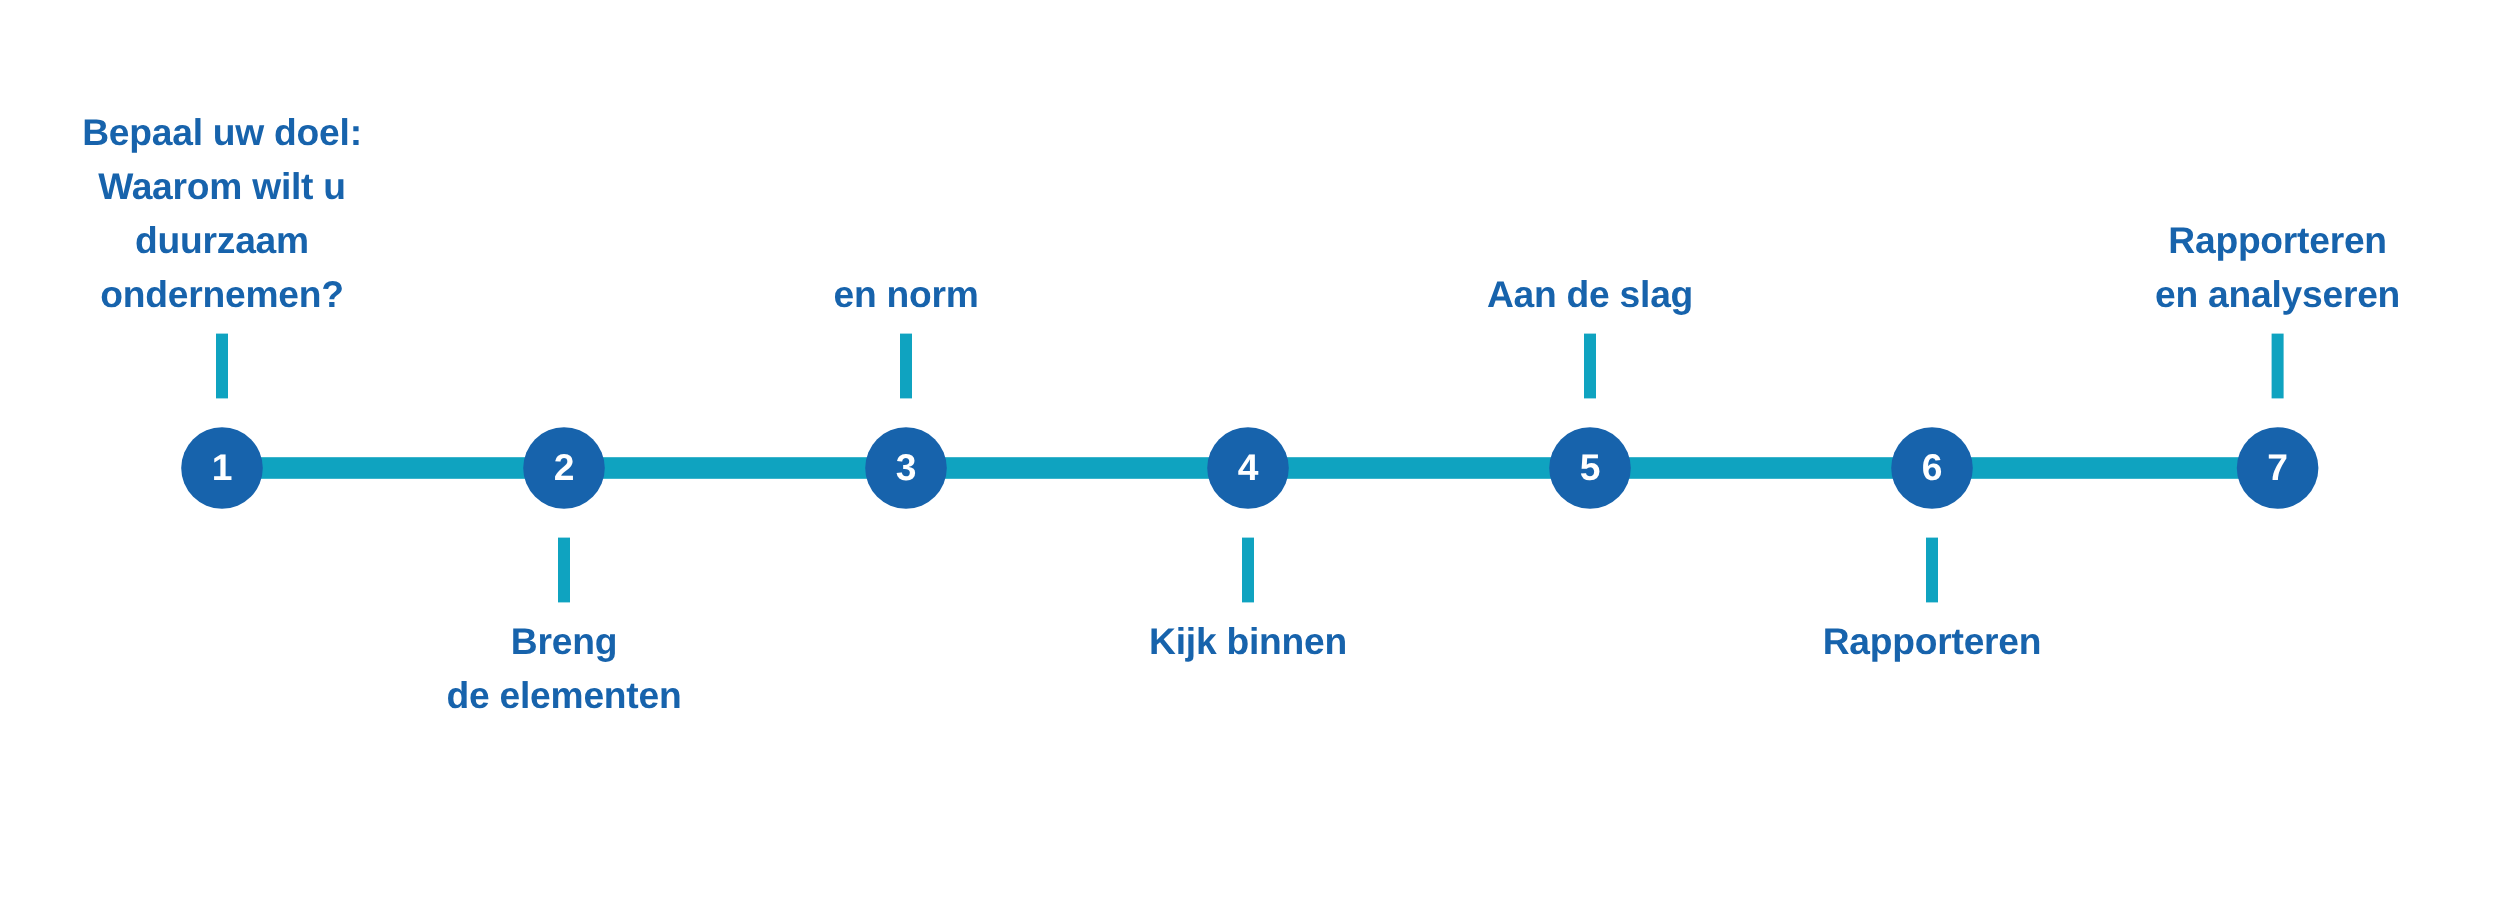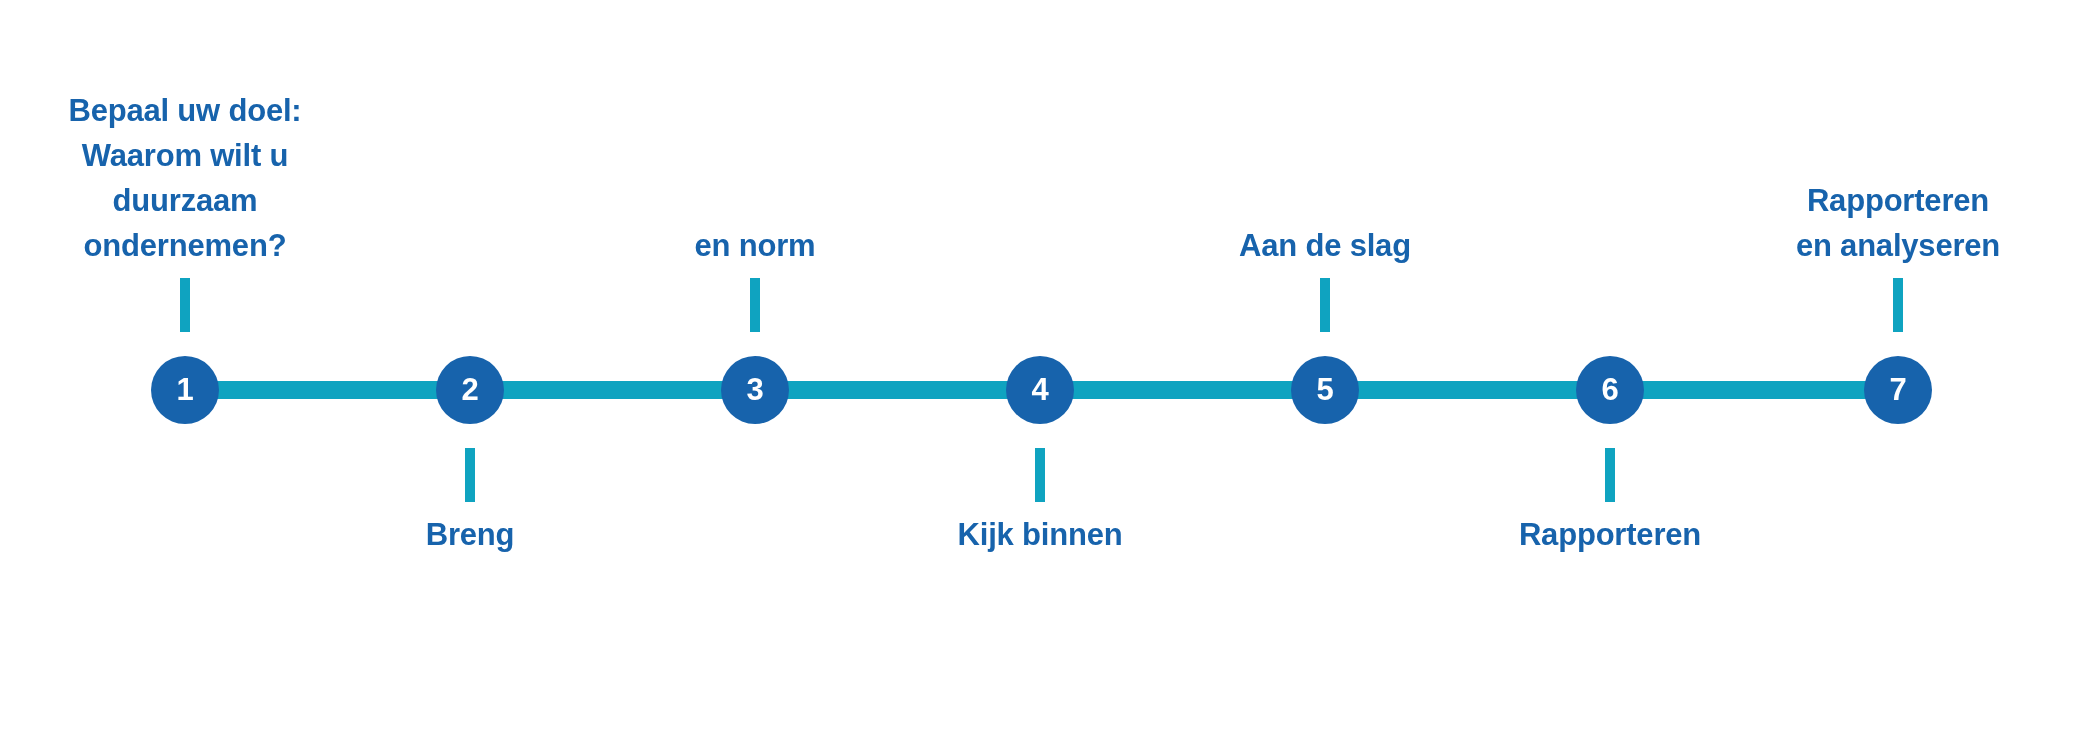--- a/index.html
+++ b/index.html
@@ -114,20 +114,21 @@
     </div>
     <div class="stub up"></div>
     <div class="node">1</div>
   </div>
 
   <div class="step" style="left:470px;">
     <div class="node">2</div>
     <div class="stub down"></div>
     <div class="label below">
       <span class="line">Breng</span>
+      <span class="line">de elementen</span>
     </div>
   </div>
 
   <div class="step" style="left:755px;">
     <div class="label above">
       <span class="line">en norm</span>
     </div>
     <div class="stub up"></div>
     <div class="node">3</div>
   </div>

